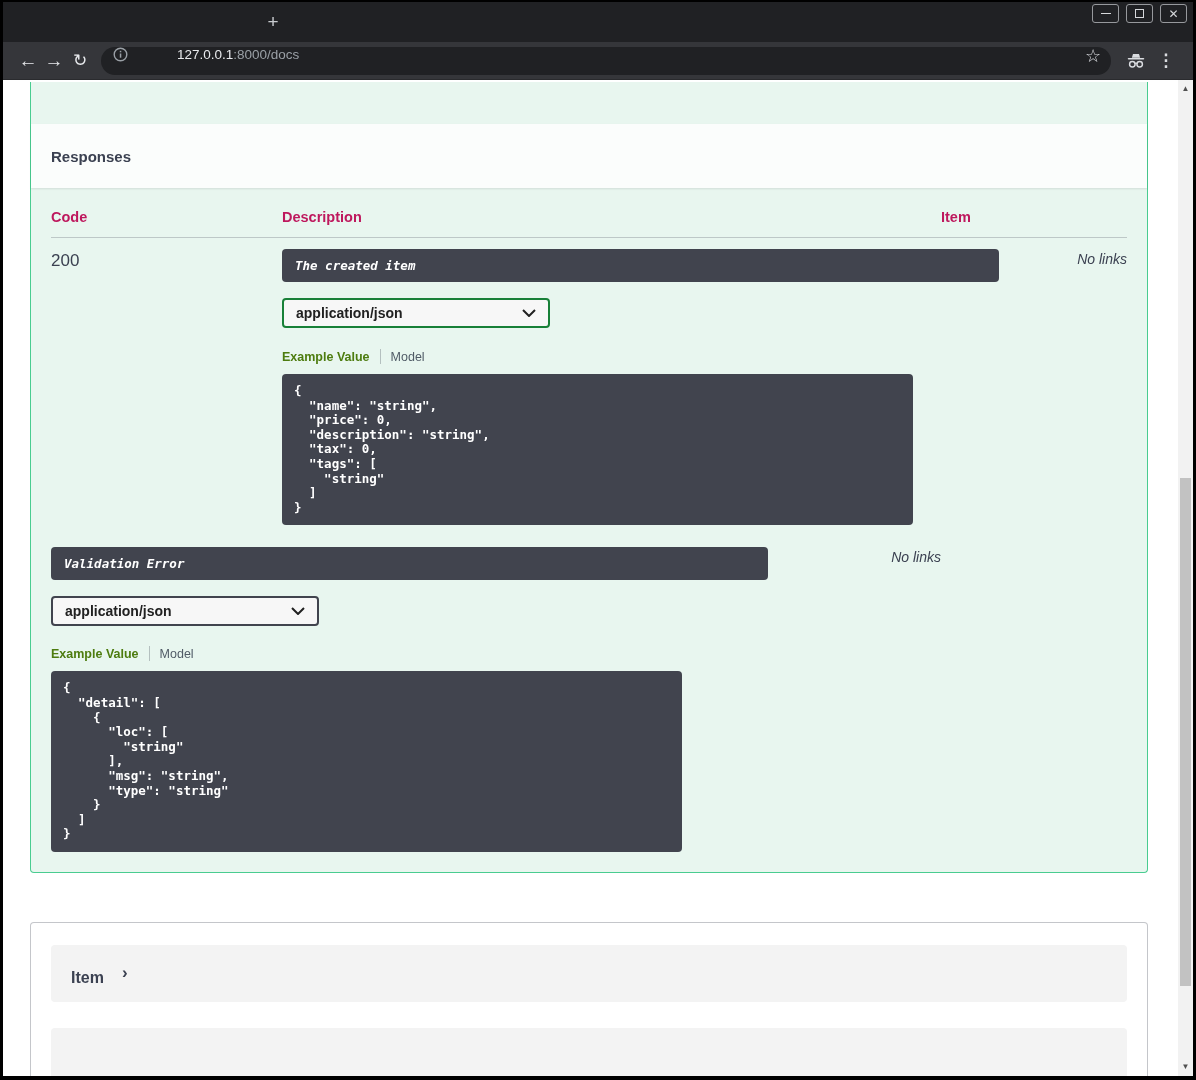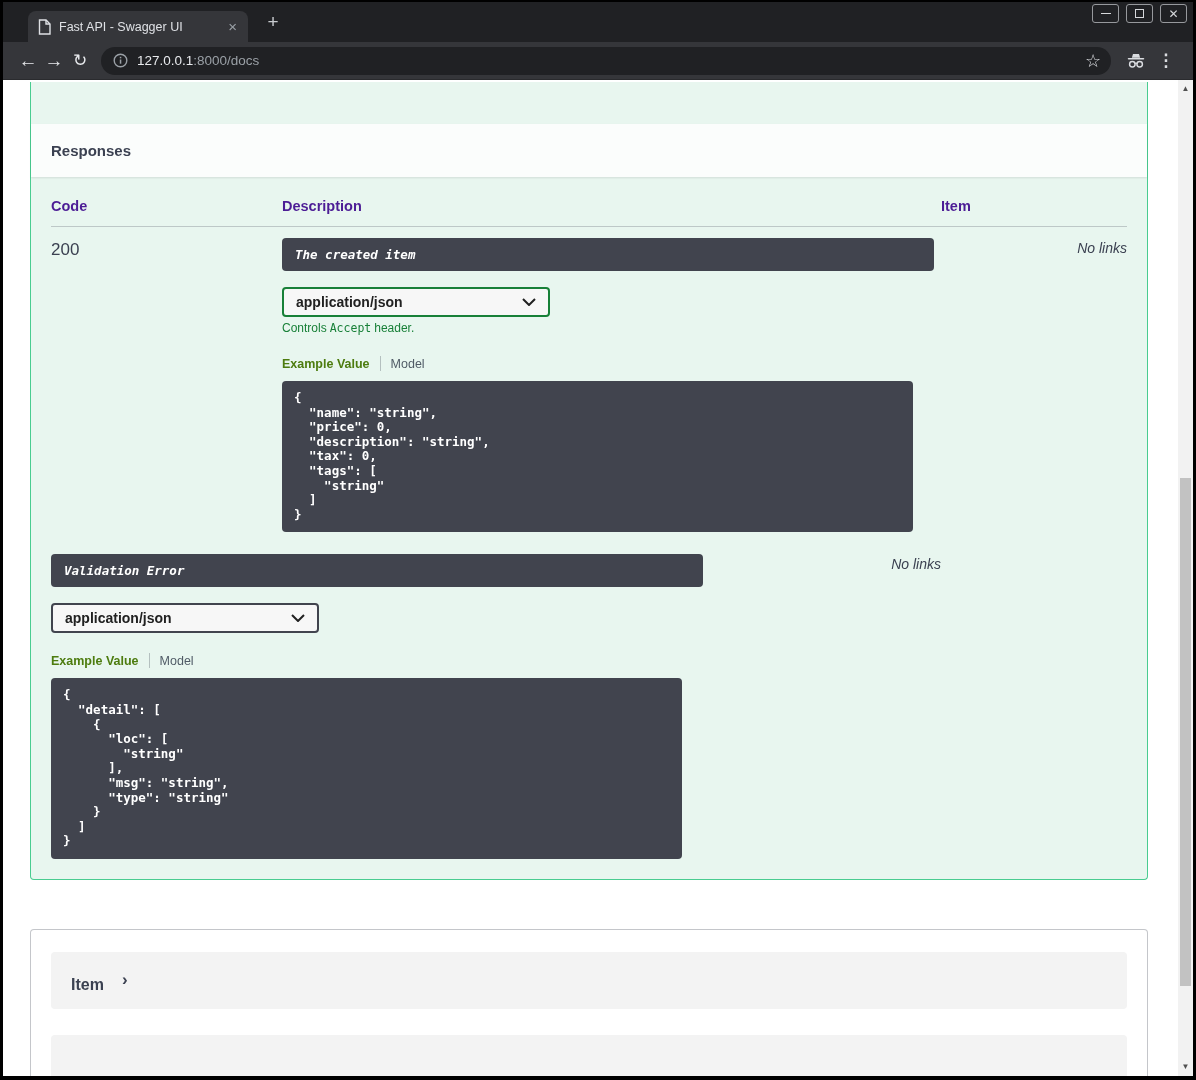--- a/index.html
+++ b/index.html
@@ -28,51 +28,51 @@
   .glyph-max { display:block; width:9px; height:9px; border:1.6px solid #d6d8db; }
   .glyph-x { font-size:12px; line-height:12px; color:#d6d8db; }
 
   
   .toolbar { height:38px; flex:0 0 38px; background:#35363a; display:flex; align-items:center;
              padding:0 12px; border-bottom:1px solid #2a2b2e; }
   .nav-ic { color:#e8eaed; font-size:19px; line-height:19px; width:26px; text-align:center;
             flex:0 0 26px; }
   .nav-ic.reload { font-size:17px; }
   .urlbar { flex:1; height:28px; margin:0 10px 0 8px; background:#202124; border-radius:14px;
-            display:flex; align-items:center; padding:0 6px 0 12px; }
+            display:flex; align-items:flex-start; padding:0 6px 0 12px;gap:40px; }
   .info-icon { flex:0 0 15px; display:flex; align-items:center; }
   .url-text { flex:1; margin-left:9px; font-size:13.5px; white-space:nowrap; overflow:hidden; }
   .url-host { color:#e8eaed; }
   .url-rest { color:#9aa0a6; }
   .star { flex:0 0 24px; color:#dadce0; font-size:18px; text-align:center; line-height:18px; }
   .tool-ic { flex:0 0 30px; display:flex; justify-content:center; align-items:center; }
   .menu-dots { color:#dadce0; font-size:17px; font-weight:bold; letter-spacing:0;
                line-height:17px; }
 
   
   .content { flex:1; position:relative; background:#fff; display:flex; overflow:hidden; }
   .page { flex:1; overflow:hidden; padding:2px 0 0 27px; }
   .page-inner { width:1118px; }
 
   
   .opblock { border:1px solid #49cc90; border-top:none; border-radius:0 0 4px 4px;
              background:#e8f6ef; }
   .opblock-topfill { height:42px; }
   .section-header { background:rgba(255,255,255,.8); box-shadow:0 1px 2px rgba(0,0,0,.1);
-                    height:53px; display:flex; align-items:center; padding:0 20px; }
+                    height:64px; display:flex; align-items:center; padding:0 20px; }
   .section-header h4 { font-size:15px; font-weight:bold; color:#3b4151; }
   .resp-table { padding:0 20px 20px 20px; }
   .resp-head { display:grid; grid-template-columns:231px 659px 1fr;
                padding:21px 0 12px 0; border-bottom:1px solid rgba(59,65,81,.25);
-               font-size:14.5px; font-weight:bold; color:#4c1d95; }
+               font-size:14.5px; font-weight:bold; color:#be185d; }
   .resp-row { display:grid; grid-template-columns:231px 659px 1fr; padding-top:11px; }
   .code-cell { font-size:17px; color:#3b4151; padding-top:2px; }
   .links-cell { font-size:14px; color:#3b4151; font-style:italic; padding-top:2px;text-align:right; }
 
-  .md-box { width:652px; background:#41444e; border-radius:4px; padding:8px 13px;
+  .md-box { width:717px; background:#41444e; border-radius:4px; padding:8px 13px;
             color:#fff; font-family:"DejaVu Sans Mono", monospace; font-size:12.5px;
             font-weight:bold; font-style:italic; line-height:17px; }
   .media-select { margin-top:16px; width:268px; height:30px; background:#f7f7f7;
                   border-radius:4px; display:flex; align-items:center; padding:0 12px;
                   justify-content:space-between; }
   .media-select.accept { border:2px solid #188038; }
   .media-select.plain  { border:2px solid #41444e; }
   .media-select .sel-label { font-size:14px; font-weight:bold; color:#212121; }
   .accept-note { margin-top:4px; font-size:12px; color:#188038; }
   .accept-note .code-word { font-family:"DejaVu Sans Mono", monospace; font-size:11.5px;
@@ -107,30 +107,20 @@
   .sb-thumb { position:absolute; left:2px; top:398px; width:11px; height:508px;
               background:#c2c2c2; }
 </style>
 </head>
 <body>
 
 <div class="window">
   <div class="chrome">
 
     <div class="titlebar">
-      <div class="tab">
-        <span class="favicon">
-          <svg width="13" height="16" viewBox="0 0 13 16">
-            <path d="M1.5 1 h6.5 l4 4 v10 h-10.5 z" fill="none" stroke="#dfe1e5" stroke-width="1.4"></path>
-            <path d="M8 1 v4 h4" fill="none" stroke="#dfe1e5" stroke-width="1.4"></path>
-          </svg>
-        </span>
-        <span class="tab-title">Fast API - Swagger UI</span>
-        <span class="tab-close">×</span>
-      </div>
       <div class="newtab">+</div>
       <div class="win-controls">
         <div class="win-btn">
             <span class="glyph-min"></span>
           </div>
         <div class="win-btn">
             <span class="glyph-max"></span>
           </div>
         <div class="win-btn">
             <span class="glyph-x">✕</span>
@@ -186,21 +176,20 @@
               <div class="resp-row">
                 <div class="code-cell">200</div>
                 <div>
                   <div class="md-box">The created item</div>
                   <div class="media-select accept">
                     <span class="sel-label">application/json</span>
                     <svg width="14" height="8" viewBox="0 0 14 8">
                       <polyline points="1,1 7,7 13,1" fill="none" stroke="#212121" stroke-width="2"></polyline>
                     </svg>
                   </div>
-                  <div class="accept-note"><span>Controls</span><span class="code-word">Accept</span><span>header.</span></div>
                   <div class="ex-tabs">
                     <span class="ex-tab-active">Example Value</span>
                     <span class="ex-tab-divider"></span>
                     <span class="ex-tab">Model</span>
                   </div>
                   <pre class="example">{
   "name": "string",
   "price": 0,
   "description": "string",
   "tax": 0,

